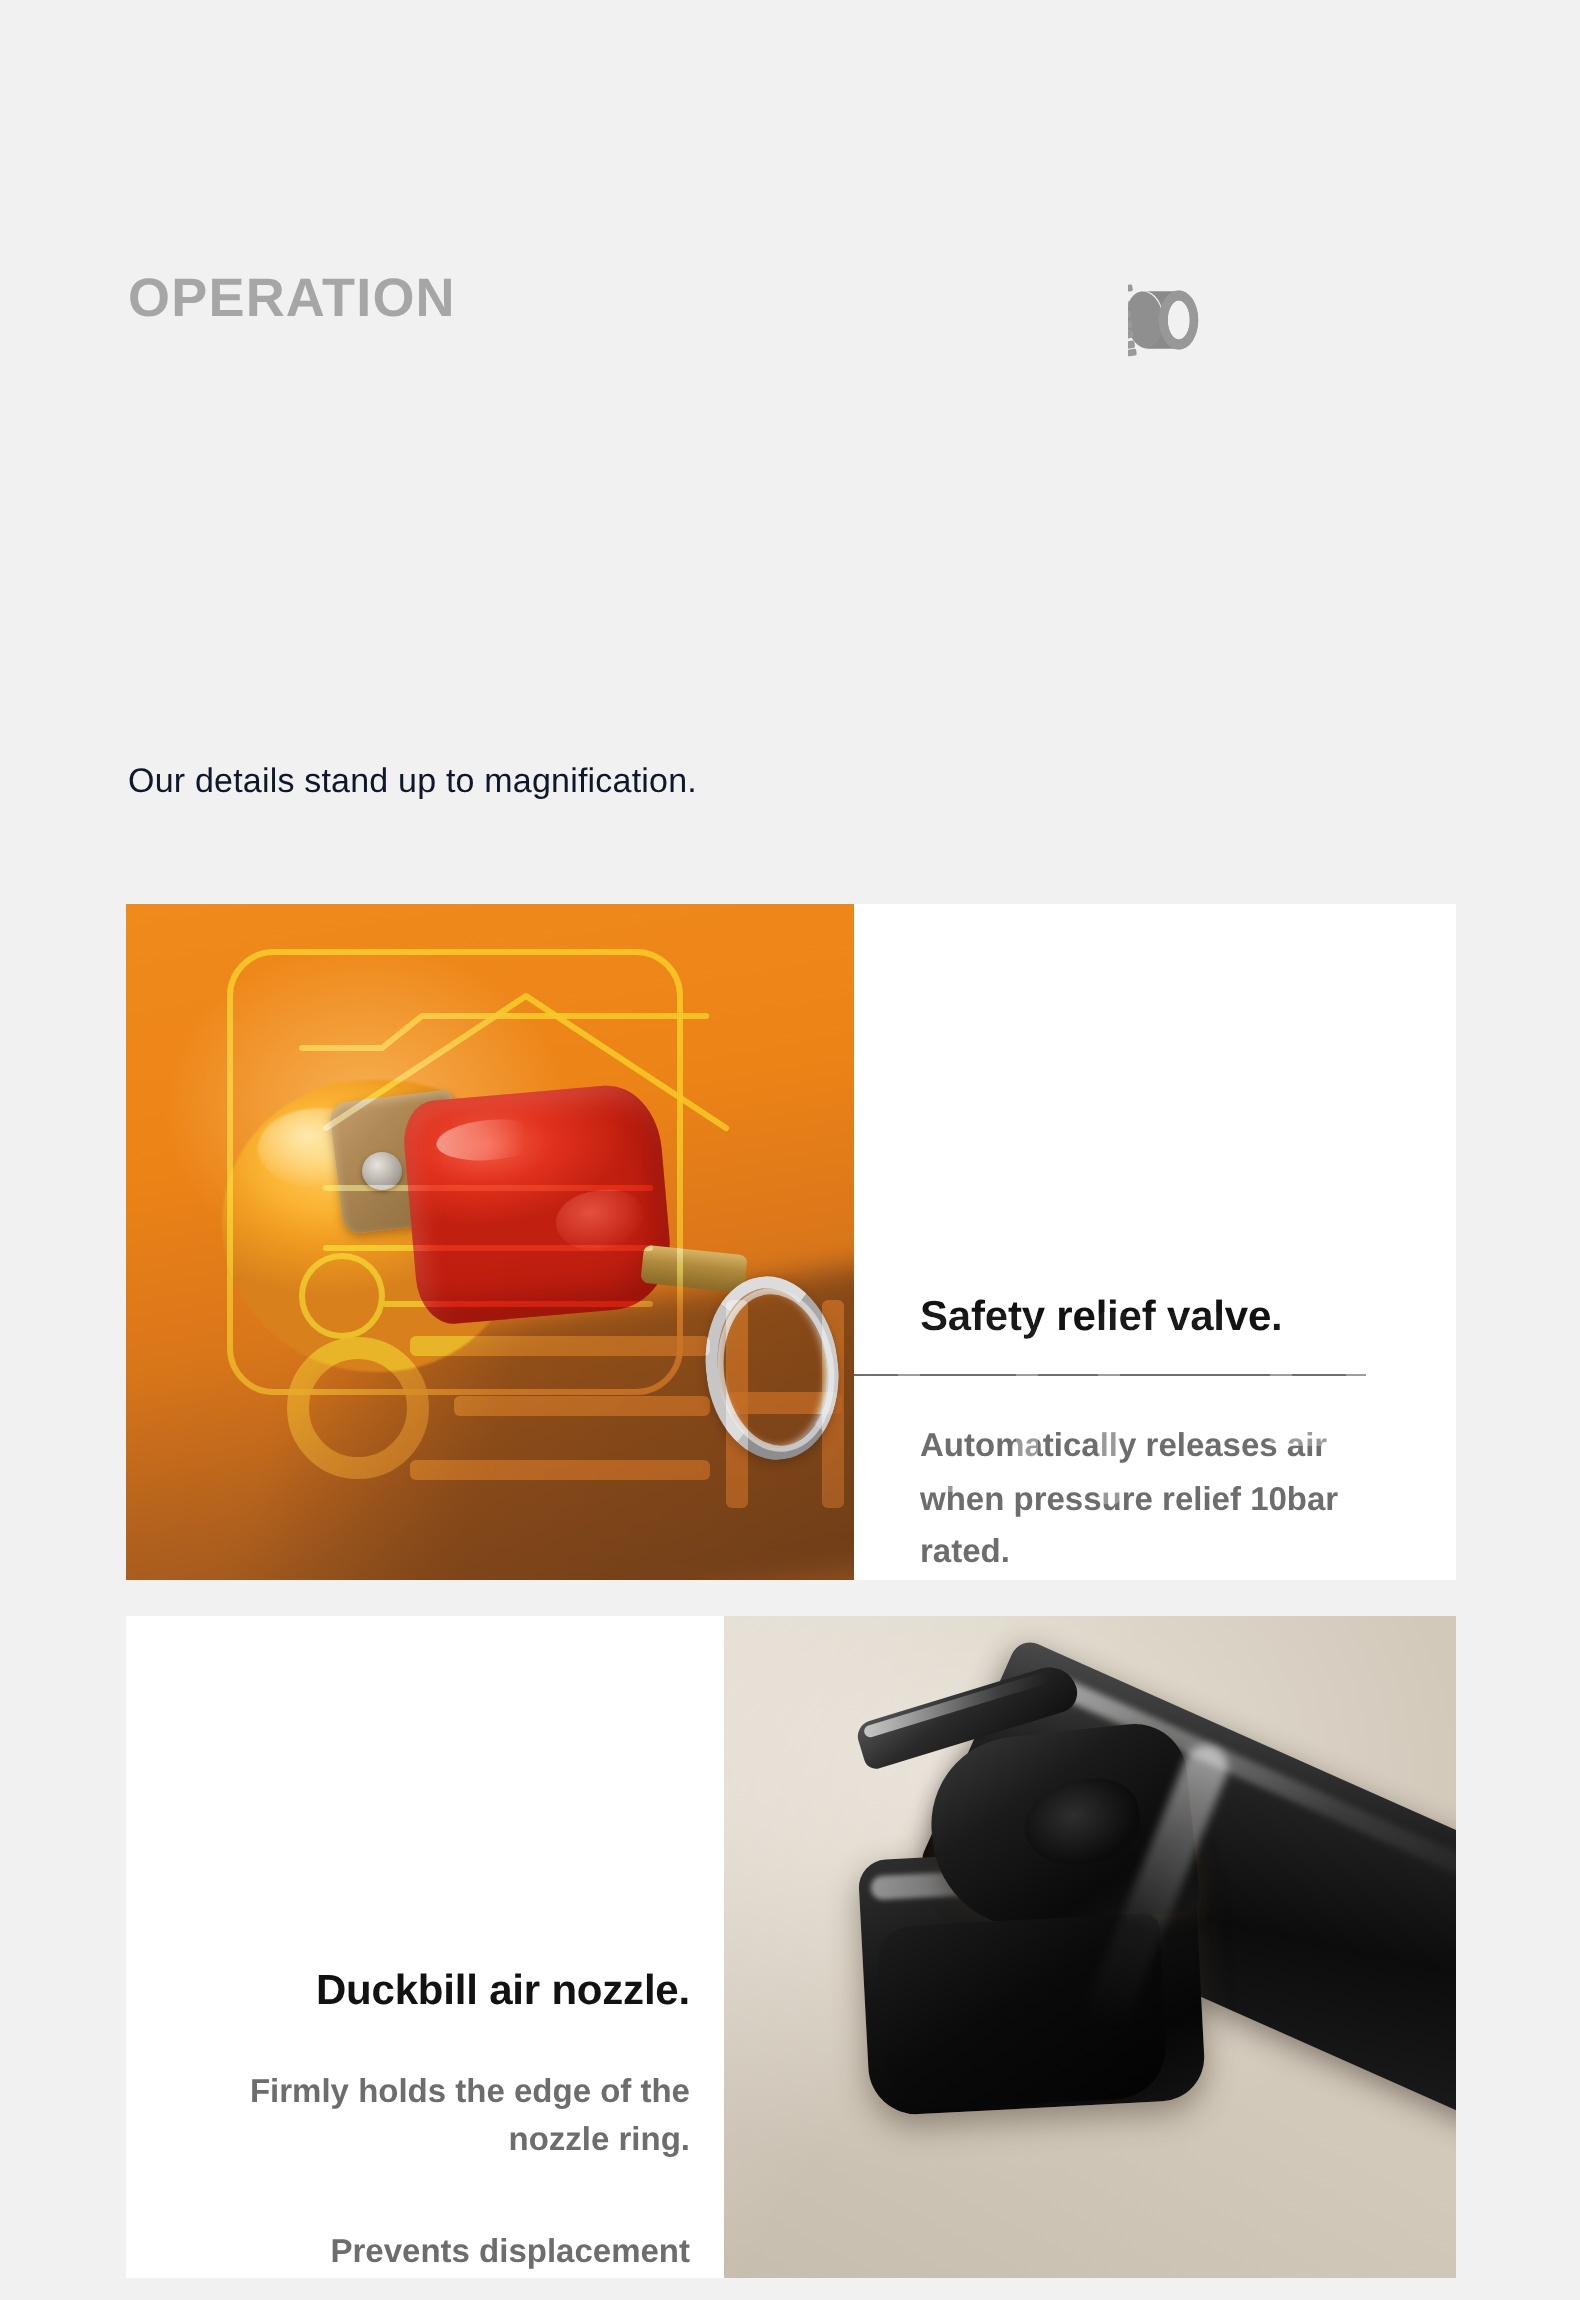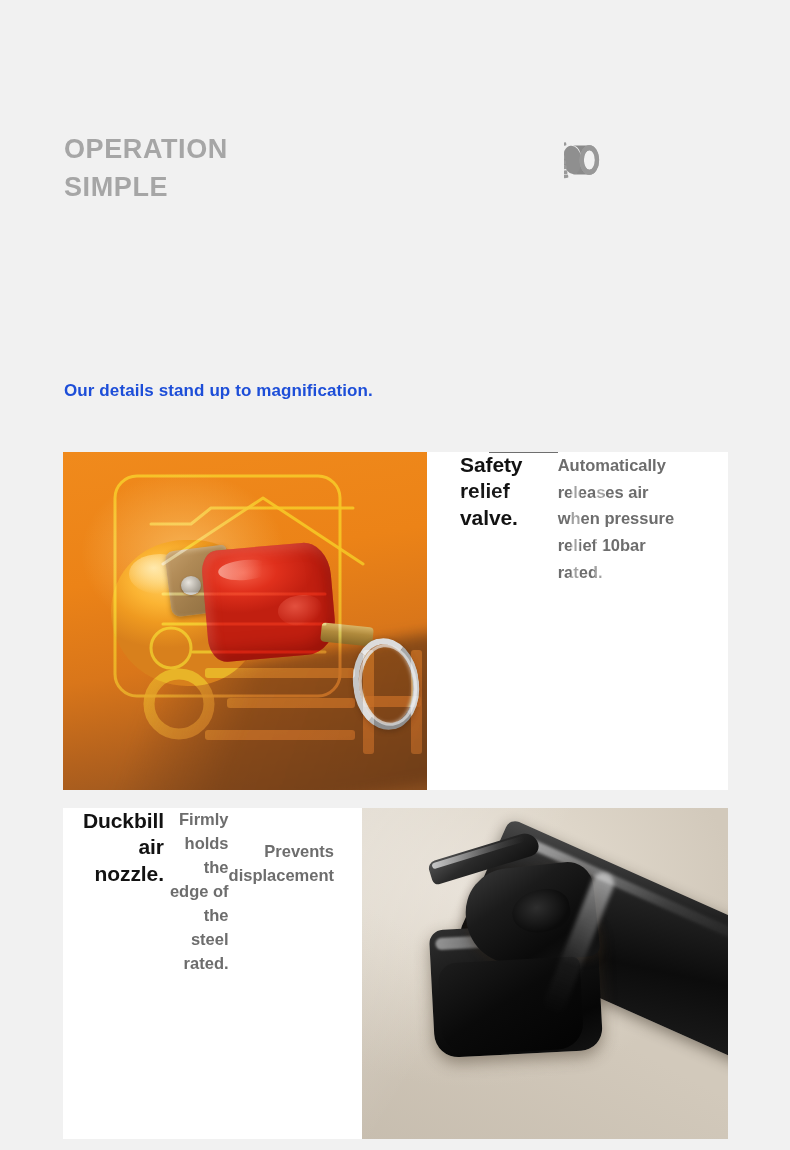--- a/index.html
+++ b/index.html
@@ -55,22 +55,22 @@
     letter-spacing: -0.3px;
     color: #141414;
     line-height: 1.2;
   }
 
   .page-subtitle {
     position: absolute;
     left: 64px;
     top: 381px;
     font-size: 17px;
-    font-weight: 700;
-    color: #1d4ed8;
+    font-weight: 400;
+    color: #0f172a;
     letter-spacing: 0.1px;
   }
 
   
   .card {
     position: absolute;
     left: 63px;
     width: 665px;
     display: flex;
     background: #ffffff;
@@ -85,26 +85,26 @@
     flex: 0 0 auto;
   }
   .media-valve { width: 364px; height: 338px; }
   .media-nozzle { width: 366px; height: 331px; }
 
   .panel {
     position: relative;
     flex: 1 1 auto;
     background: #ffffff;
     display: flex;
-    flex-direction: row;
+    flex-direction: column;
     justify-content: flex-end;
     overflow: hidden;
   }
   .panel-valve { padding: 0 46px 0 33px; }
-  .panel-nozzle { padding: 0 28px 0 20px; text-align: right; }
+  .panel-nozzle { padding: 0 17px 0 20px; text-align: right; }
 
   .detail-title {
     font-size: 21px;
     font-weight: 700;
     color: #121212;
     line-height: 1.25;
     letter-spacing: -0.1px;
   }
   .panel-valve .detail-title { margin-bottom: 15px; }
 
@@ -344,21 +344,20 @@
   }
   .watermark svg { display: block; width: 100%; height: 100%; }
 </style>
 </head>
 <body>
 
 <div class="page">
 
   <div class="eyebrow">
     <span class="line">OPERATION</span>
-    <span class="line">SIMPLE</span>
   </div>
 
   <div class="gear-icon-wrap">
     <svg viewBox="0 0 52 52" width="44" height="44" aria-hidden="true">
       <g fill="#9a9a9a">
 
         <g transform="translate(10,26) rotate(-8)">
           <ellipse cx="0" cy="0" rx="11" ry="17" fill="#8f8f8f"></ellipse>
           <g>
             <rect x="-14" y="-19" width="6" height="4.4" rx="1" transform="rotate(0)"></rect>
@@ -484,21 +483,21 @@
           </g>
         </g>
       </svg>
     </div>
   </div>
 
   <div class="card card-two">
 
     <div class="panel panel-nozzle">
       <div class="detail-title">Duckbill air nozzle.</div>
-      <div class="detail-body">Firmly holds the edge of the steel rated.</div>
+      <div class="detail-body">Firmly holds the edge of the nozzle ring.</div>
       <div class="detail-body">Prevents displacement</div>
     </div>
 
     <div class="media media-nozzle">
       <div class="nozzle-bg"></div>
       <div class="nozzle-bar"></div>
       <div class="nozzle-head"></div>
       <div class="nozzle-duck"></div>
       <div class="nozzle-cavity"></div>
       <div class="nozzle-lip"></div>

